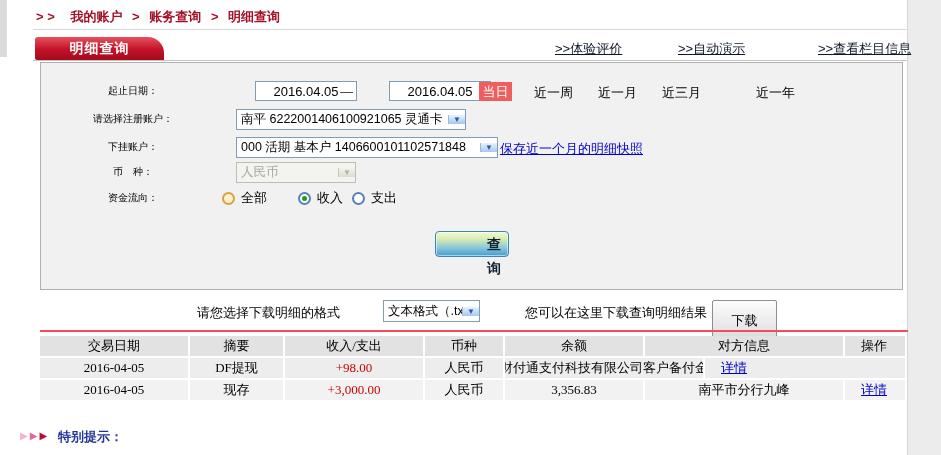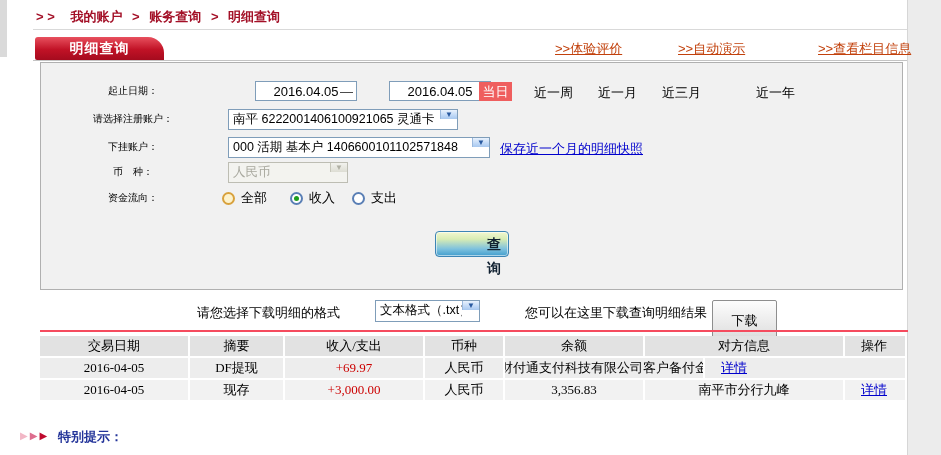--- a/index.html
+++ b/index.html
@@ -20,38 +20,38 @@
   .crumb-line { left:33px; top:29px; width:874px; height:1px; background:#d9d9d9; }
   
   .tab {
     left:35px; top:37px; width:129px; height:23px; line-height:23px;
     background:linear-gradient(180deg,#e8505e 0%,#c11226 55%,#a50b1e 100%);
     border-radius:3px 16px 0 2px; color:#fff; font-weight:bold; font-size:14px;
     text-align:center; letter-spacing:1px; cursor:pointer;
   }
   .tab-line { left:33px; top:60px; width:874px; height:1px; background:#c4c4c4; }
   
-  .toplink { top:40px; color:#c2410c; text-decoration:underline; cursor:pointer; font-size:13px; }
+  .toplink { top:40px; color:#0f172a; text-decoration:underline; cursor:pointer; font-size:13px; }
   
   .panel { left:40px; top:62px; width:863px; height:228px; background:#f1f1f1; border:1px solid #b0b0b0; }
   .flabel { left:41px; width:184px; text-align:center; font-size:10px; color:#000; }
   .dateinput {
     width:102px; height:20px; border:1px solid #7f9db9; background:#fff;
     text-align:center; font-size:13px; font-family:inherit; color:#000; padding:0;margin-left:27px;
   }
   .dash { color:#333; }
   .badge-today {
     display:inline-block; width:33px; height:19px; line-height:19px; text-align:center;
     background:#ef5e5e; color:#fff; font-size:13px; cursor:pointer;
   }
   .quick { color:#000; cursor:pointer; font-size:13px; }
   
   .sel {
-    display:flex; align-items:flex-start; height:21px; background:#fff;
-    border:1px solid #7f9db9; cursor:pointer; overflow:hidden;
+    display:flex; align-items:center; height:21px; background:#fff;
+    border:1px solid #7f9db9; cursor:pointer; overflow:hidden;margin-left:8px;
   }
   .sel .txt { flex:1; line-height:19px; padding:0 4px; font-size:12.5px; white-space:nowrap; overflow:hidden; }
   .sel .dd {
     width:17px; display:flex; align-items:center; justify-content:center;
     background:linear-gradient(180deg,#e9f2fd,#c0d8f6 60%,#a8c8ef);
     border-left:1px solid #9ab8dd; color:#2a5aa0; font-size:8px;
   }
   .sel.disabled { background:#f3f3ef; border-color:#bdbdb3; cursor:default; }
   .sel.disabled .txt { color:#a8a89e; }
   .sel.disabled .dd { background:linear-gradient(180deg,#f2f2ee,#ddddd3); border-left:1px solid #c6c6ba; color:#b0b0a4; }
@@ -200,21 +200,21 @@
       <span class="cell c1">摘要</span>
       <span class="cell c2">收入/支出</span>
       <span class="cell c3">币种</span>
       <span class="cell c4">余额</span>
       <span class="cell c5">对方信息</span>
       <span class="cell c6">操作</span>
     </div>
     <div class="trow r0">
       <span class="cell c0">2016-04-05</span>
       <span class="cell c1">DF提现</span>
-      <span class="cell c2 amount">+69.97</span>
+      <span class="cell c2 amount">+98.00</span>
       <span class="cell c3">人民币</span>
       <span class="cell c5">财付通支付科技有限公司客户备付金</span>
       <span class="cell c6">
           <a class="detail-link">详情</a>
         </span>
     </div>
     <div class="trow r1">
       <span class="cell c0">2016-04-05</span>
       <span class="cell c1">现存</span>
       <span class="cell c2 amount">+3,000.00</span>

